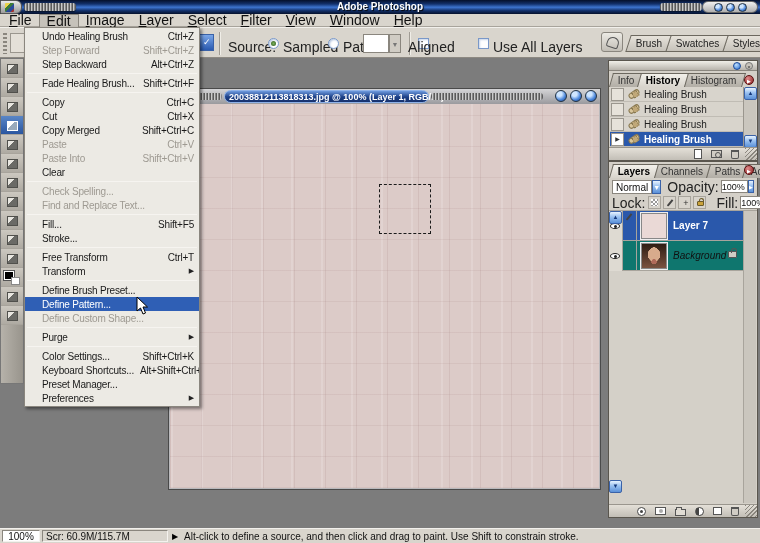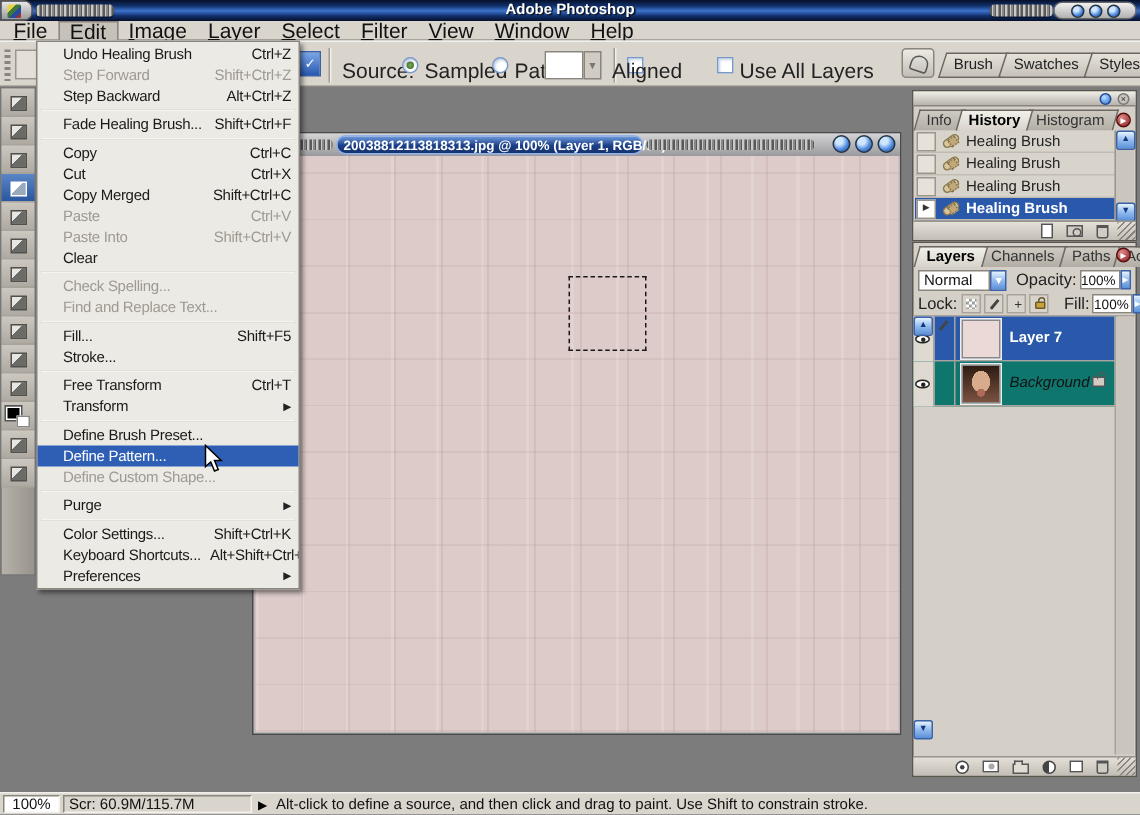--- a/index.html
+++ b/index.html
@@ -136,21 +136,21 @@
   .maskicon:after { content:""; position:absolute; left:3px; top:1px; width:4px; height:4px; background:#aaa; border-radius:50%; }
   .folder { width:11px; height:7px; border:1px solid #555; background:#e0dcd4; margin-top:3px; }
   .folder:before { content:""; position:absolute; top:-3px; left:0; width:4px; height:2px; border:1px solid #555; border-bottom:none; background:#e0dcd4; }
   .halfcirc { width:9px; height:9px; border:1px solid #444; border-radius:50%; background:linear-gradient(90deg,#444 50%,#fff 50%); }
   .newlayer { width:9px; height:8px; border:1px solid #555; background:#fff; }
 
   
   .lay-ctrl { position:absolute; left:0; top:16px; width:100%; height:17px; display:flex; align-items:center; padding:0 3px; }
   .blend-box { width:62px; height:14px; background:#fff; border:1px solid #8a867e; font-size:10px; line-height:13px; padding-left:3px; }
   .combo-btn { width:14px; height:14px; background:linear-gradient(#e8f3ff,#98c0f0 45%,#5a90d8); border:1px solid #3a62a8; color:#fff; font-size:7px; text-align:center; line-height:13px; margin-right:6px; }
-  .small-label { font-size:11px; color:#222; }
+  .small-label { font-size:14px; color:#222; }
   .val-box { width:30px; height:13px; background:#fff; border:1px solid #8a867e; font-size:9px; line-height:12px; text-align:right; padding-right:2px; margin-left:2px; }
   .flyout { width:9px; height:13px; background:linear-gradient(#e8f3ff,#98c0f0 45%,#5a90d8); border:1px solid #3a62a8; color:#fff; font-size:5px; text-align:center; line-height:12px; }
   .lock-row { position:absolute; left:0; top:33px; width:100%; height:16px; display:flex; align-items:center; padding:0 3px; border-bottom:1px solid #a8a49c; }
   .lockbtn { width:13px; height:13px; border:1px solid #a8a49c; background:#d8d4cc; margin-right:2px; position:relative; }
   .checker { position:absolute; inset:2px; background-image:linear-gradient(45deg,#999 25%,transparent 25%,transparent 75%,#999 75%),linear-gradient(45deg,#999 25%,#fff 25%,#fff 75%,#999 75%); background-size:4px 4px; background-position:0 0,2px 2px; }
   .brushglyph { position:absolute; left:5px; top:2px; width:2px; height:8px; background:#444; transform:rotate(40deg); border-radius:0 0 2px 2px; }
   .plusglyph { position:absolute; left:0; top:0; width:13px; text-align:center; font-size:9px; color:#333; line-height:12px; }
   .lockicon { position:absolute; left:3px; top:4px; width:7px; height:5px; background:#caa23a; border:1px solid #6a5a2a; border-radius:1px; }
   .lockicon:before { content:""; position:absolute; left:1px; top:-4px; width:3px; height:3px; border:1px solid #6a5a2a; border-bottom:none; border-radius:3px 3px 0 0; }
 
@@ -481,20 +481,24 @@
     <div class="msep"></div>
     <div class="mrow">
       <span class="mlabel">Color Settings...</span>
       <span class="mshort">Shift+Ctrl+K</span>
     </div>
     <div class="mrow">
       <span class="mlabel">Keyboard Shortcuts...</span>
       <span class="mshort">Alt+Shift+Ctrl+K</span>
     </div>
     <div class="mrow">
+      <span class="mlabel">Preset Manager...</span>
+      <span class="mshort"></span>
+    </div>
+    <div class="mrow">
       <span class="mlabel">Preferences</span>
       <span class="marrow">▶</span>
     </div>
   </div>
 
 <svg class="cursor" width="14" height="20">
   <path d="M1,1 L1,15 L4.5,12 L7,18 L9.5,17 L7,11 L11.5,11 Z" fill="#fff" stroke="#000" stroke-width="1"></path>
 </svg>
 
 <div class="statusbar">

